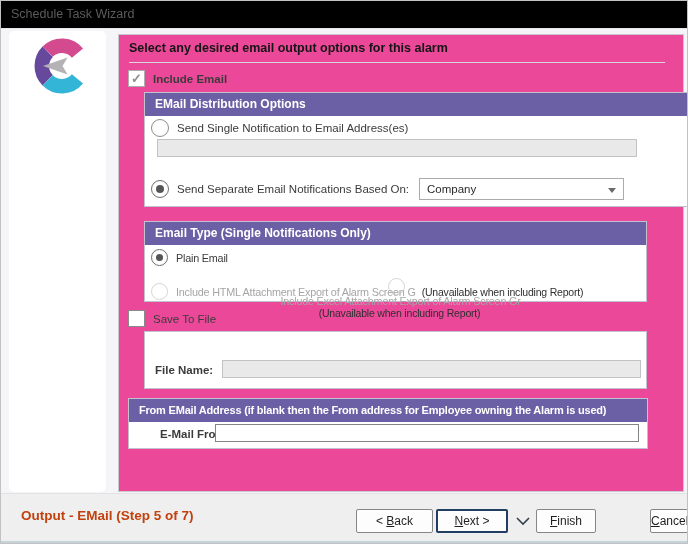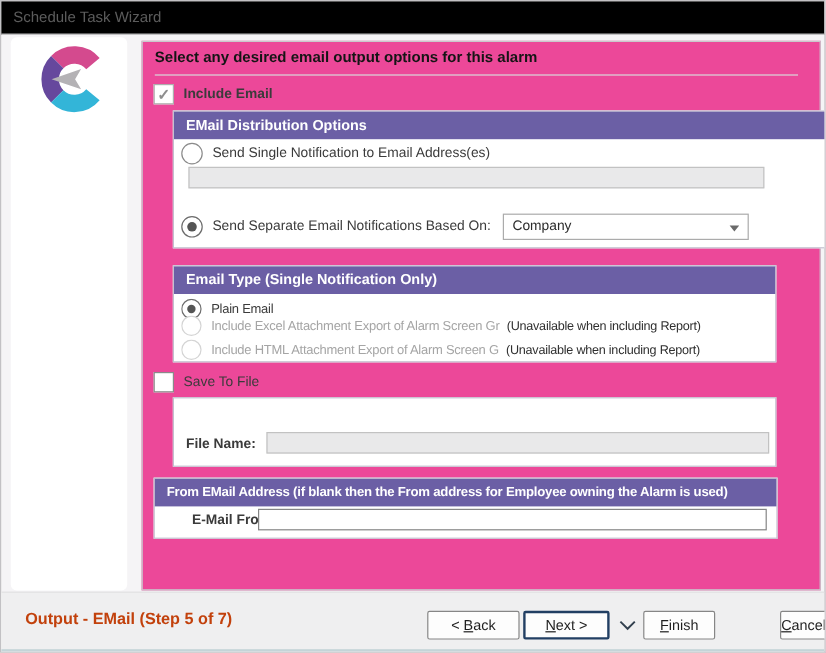--- a/index.html
+++ b/index.html
@@ -138,28 +138,28 @@
         <div class="radio selected"></div>
         <span class="lbl">Send Separate Email Notifications Based On:</span>
         <div class="combo">
           <span class="combo-value">Company</span>
           <span class="combo-arrow"></span>
         </div>
       </div>
     </div>
 
     <div class="sec-panel type-panel">
-      <div class="sec-header">Email Type (Single Notification Only)</div>
+      <div class="sec-header">Email Type (Single Notifications Only)</div>
 
       <div class="row opt-row" style="left:6px; top:27px; right:4px;">
         <div class="radio selected" style="width:17px;height:17px;"></div>
         <span class="lbl">Plain Email</span>
       </div>
 
-      <div class="row opt-row" style="left:6px; top:41px; right:4px;">
+      <div class="row opt-row" style="left:6px; top:56px; right:4px;flex-direction:column;">
         <div class="radio dis" style="width:17px;height:17px;"></div>
         <span class="lbl dis">Include Excel Attachment Export of Alarm Screen Gr</span>
         <span class="note">(Unavailable when including Report)</span>
       </div>
 
       <div class="row opt-row" style="left:6px; top:61px; right:4px;">
         <div class="radio dis" style="width:17px;height:17px;"></div>
         <span class="lbl dis">Include HTML Attachment Export of Alarm Screen G</span>
         <span class="note">(Unavailable when including Report)</span>
       </div>

